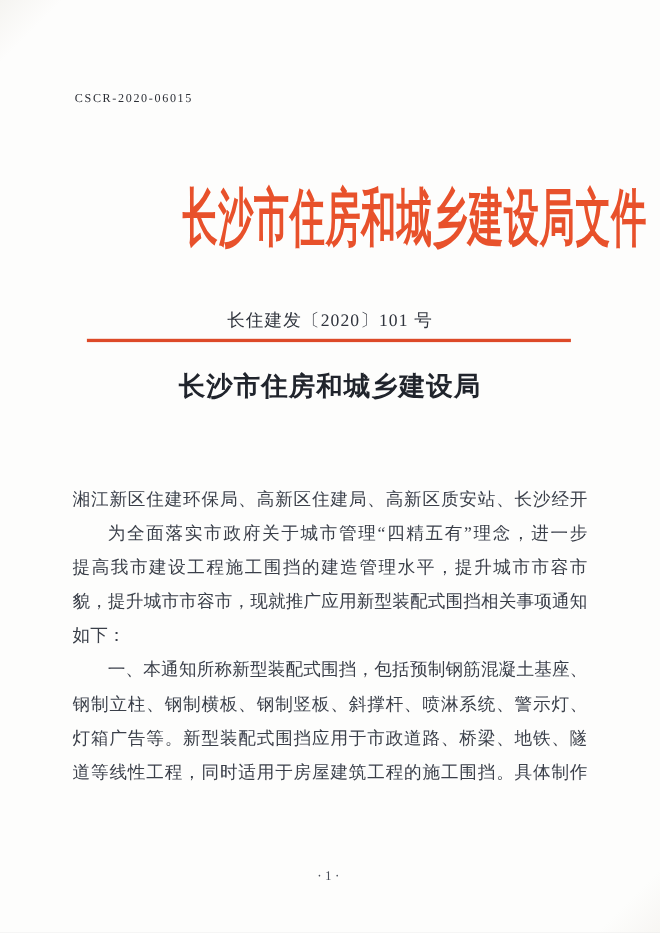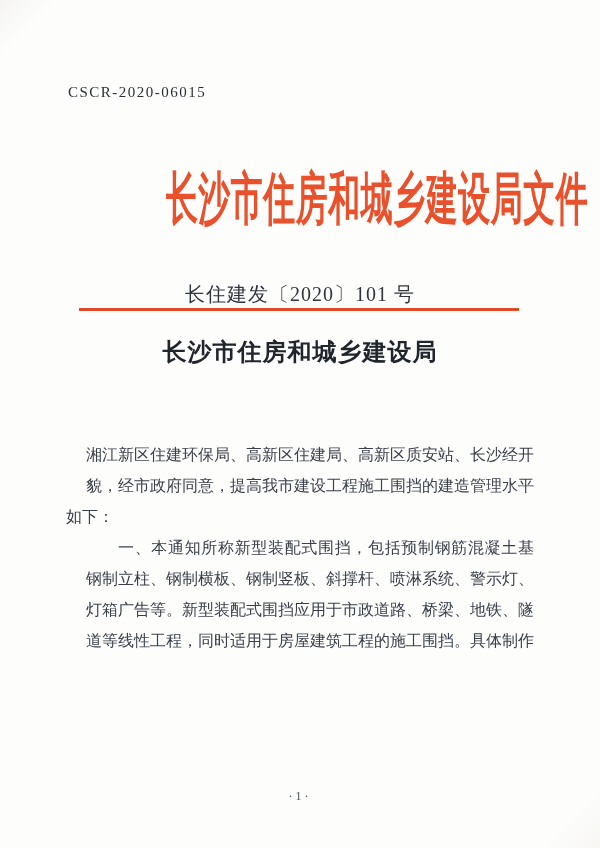--- a/index.html
+++ b/index.html
@@ -11,21 +11,21 @@
     background:
       linear-gradient(135deg, #f5f4f1 0%, #fdfdfc 4%, #fdfdfc 96%, #f7f6f3 100%);
     overflow: hidden;
     font-family: "Liberation Serif", "DejaVu Serif", serif;
   }
 
   .archive-code {
     position: absolute;
     left: 68px;
     top: 84px;
-    font-size: 15px;
+    font-size: 11px;
     letter-spacing: 1.5px;
     color: #2b2e35;
     font-family: "Liberation Serif", "DejaVu Serif", serif;
   }
 
   .agency-title {
     position: absolute;
     top: 166px;
     left: 0;
     width: 100%;
@@ -43,21 +43,21 @@
     white-space: nowrap;
     letter-spacing: 1px;
   }
 
   .ref-number {
     position: absolute;
     top: 281px;
     left: 0;
     width: 100%;
     text-align: center;
-    font-size: 20px;
+    font-size: 16px;
     letter-spacing: 1px;
     color: #30343d;
   }
 
   .red-rule {
     position: absolute;
     top: 308px;
     left: 79px;
     width: 440px;
     height: 3px;
@@ -81,21 +81,21 @@
   .body-block {
     position: absolute;
     top: 439px;
     left: 66px;
     width: 468px;
     font-size: 16px;
     line-height: 31px;
     color: var(--body-ink, #3a3f49);
   }
   .bl { height: 31px; overflow: hidden; }
-  .bl.j { text-align: justify; text-align-last: justify; margin-left: 20px; }
+  .bl.j { text-align: justify; text-align-last: justify; }
   .bl.ind { text-indent: 2em; }
 
   .page-number {
     position: absolute;
     top: 789px;
     left: 0;
     width: 100%;
     text-align: center;
     font-size: 12px;
     letter-spacing: 3px;
@@ -116,21 +116,23 @@
   <div class="ref-number">长住建发〔2020〕101 号</div>
 
   <div class="red-rule"></div>
 
   <div class="doc-title">
     <div>长沙市住房和城乡建设局</div>
   </div>
 
   <div class="body-block">
     <div class="bl j">湘江新区住建环保局、高新区住建局、高新区质安站、长沙经开</div>
-    <div class="bl j">貌，经市政府同意，提高我市建设工程施工围挡的建造管理水平</div>
+    <div class="bl j ind">为全面落实市政府关于城市管理“四精五有”理念，进一步</div>
+    <div class="bl j">提高我市建设工程施工围挡的建造管理水平，提升城市市容市</div>
+    <div class="bl j">貌，提升城市市容市，现就推广应用新型装配式围挡相关事项通知</div>
     <div class="bl">如下：</div>
     <div class="bl j ind">一、本通知所称新型装配式围挡，包括预制钢筋混凝土基座、</div>
     <div class="bl j">钢制立柱、钢制横板、钢制竖板、斜撑杆、喷淋系统、警示灯、</div>
     <div class="bl j">灯箱广告等。新型装配式围挡应用于市政道路、桥梁、地铁、隧</div>
     <div class="bl j">道等线性工程，同时适用于房屋建筑工程的施工围挡。具体制作</div>
   </div>
 
   <div class="page-number">·1·</div>
 
 </div>

